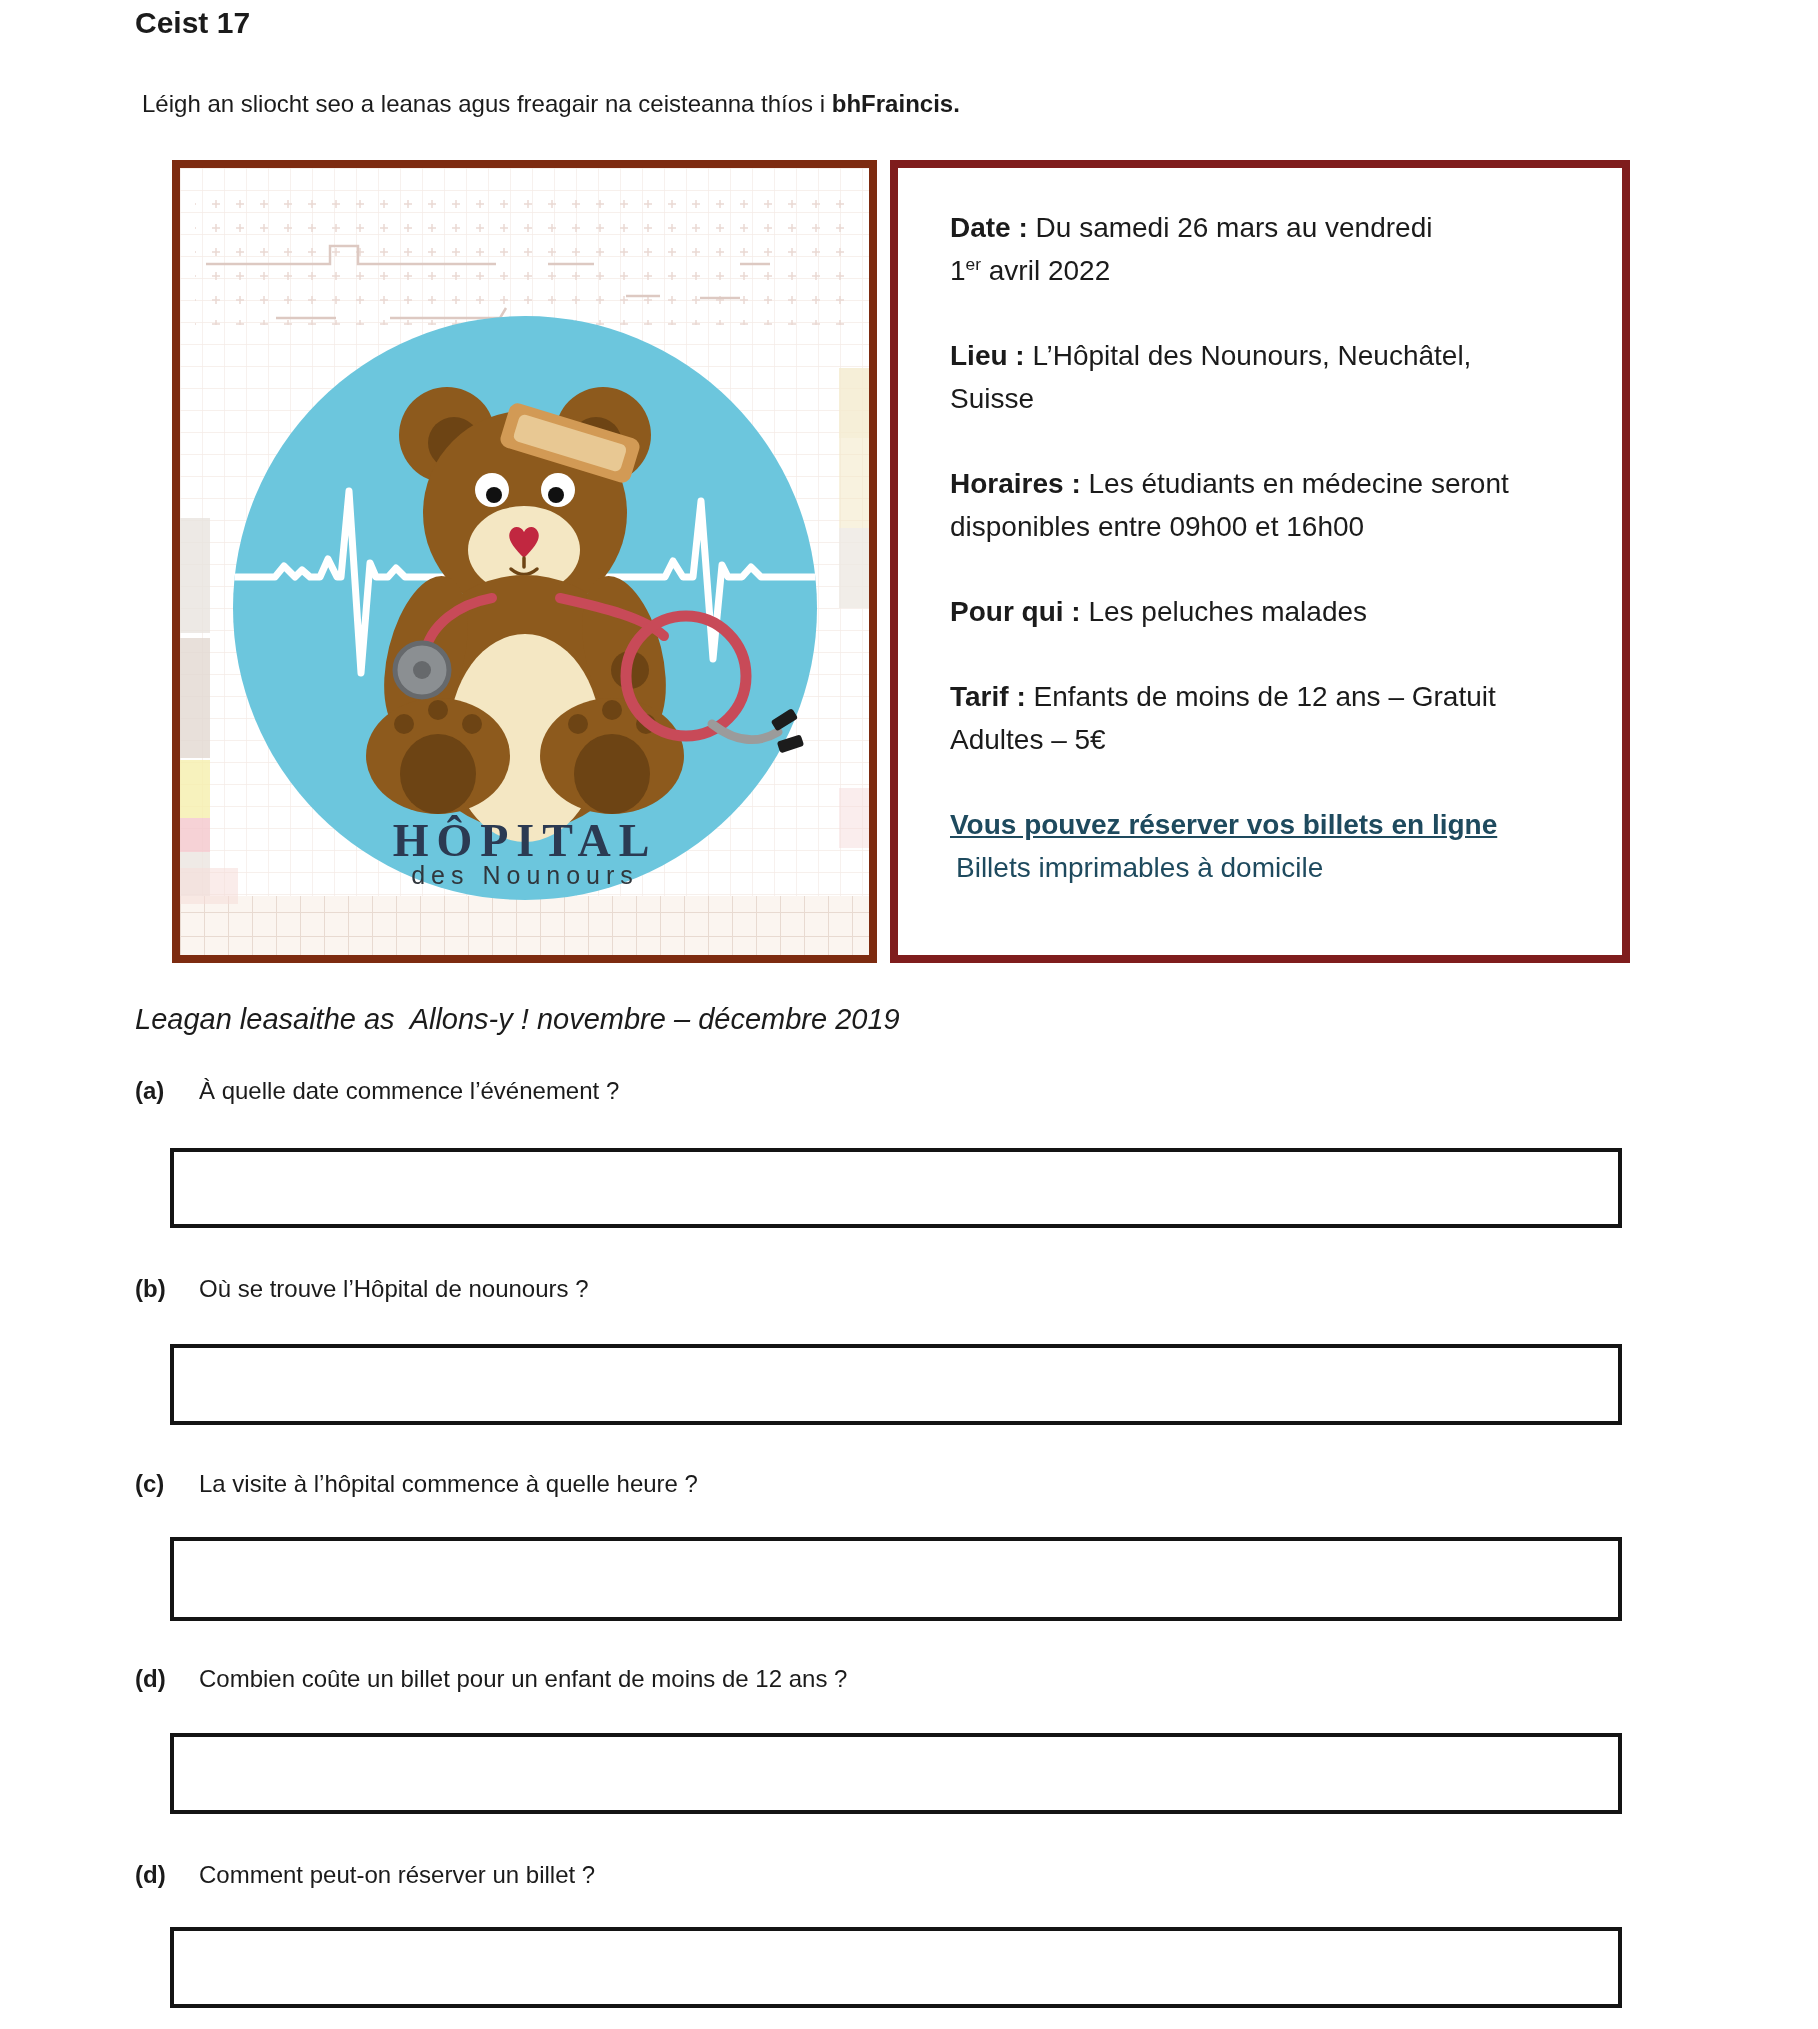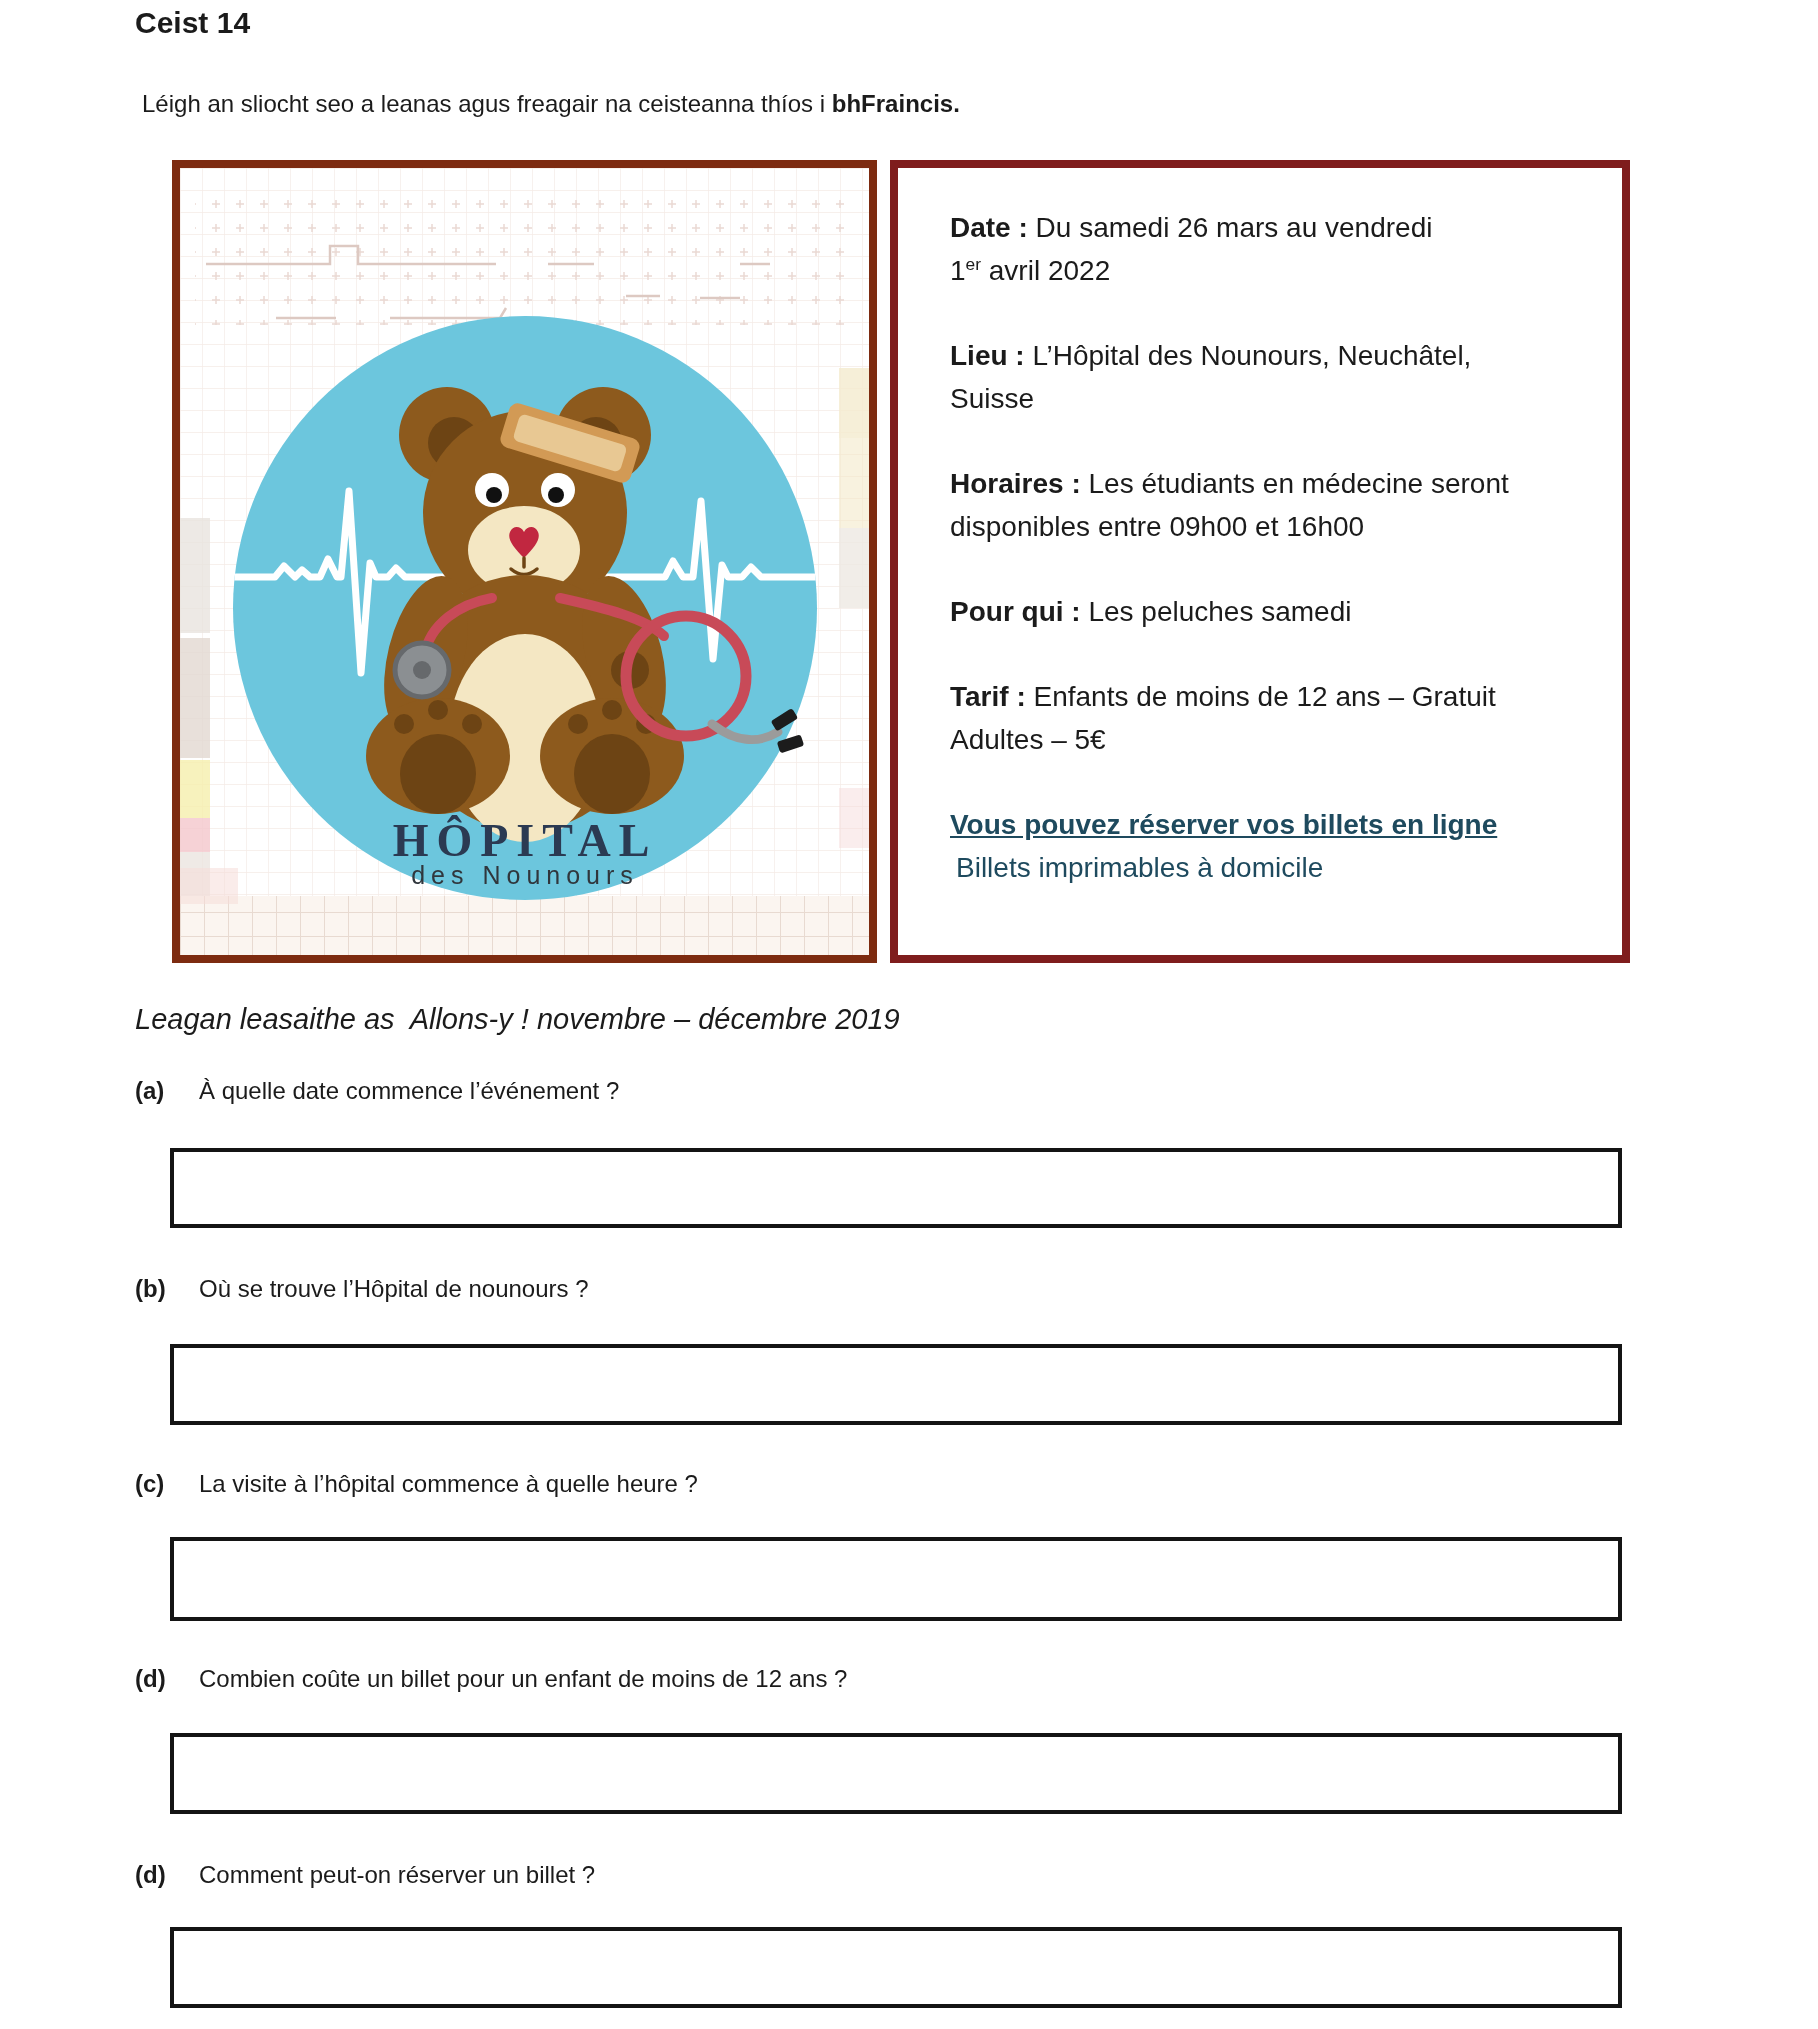--- a/index.html
+++ b/index.html
@@ -43,21 +43,21 @@
   .logo-sub-text{
     font-family:"Liberation Sans",sans-serif;font-size:25px;
     letter-spacing:6px;fill:#30363c;
   }
 </style>
 </head>
 <body>
 
 <div id="page">
 
-  <div class="title">Ceist 14</div>
+  <div class="title">Ceist 17</div>
 
   <div class="instruction"><span>Léigh an sliocht seo a leanas agus freagair na ceisteanna thíos i </span><b>bhFraincis.</b></div>
 
   <div class="poster-left">
     <svg viewBox="0 0 689 787" xmlns="http://www.w3.org/2000/svg">
       <defs>
         <pattern id="grid" width="22" height="22" patternUnits="userSpaceOnUse">
           <path d="M22 0H0V22" fill="none" stroke="#f3e8e2" stroke-width="1.4"></path>
         </pattern>
         <pattern id="grid2" width="24" height="24" patternUnits="userSpaceOnUse">
@@ -156,21 +156,21 @@
     </svg>
   </div>
 
   <div class="poster-right">
     <p><b class="lbl">Date :</b> <span>Du samedi 26 mars au vendredi</span><br><span>1</span><sup>er</sup><span> avril 2022</span></p>
 
     <p><b class="lbl">Lieu :</b> <span>L’Hôpital des Nounours, Neuchâtel,</span><br><span>Suisse</span></p>
 
     <p><b class="lbl">Horaires :</b> <span>Les étudiants en médecine seront</span><br><span>disponibles entre 09h00 et 16h00</span></p>
 
-    <p><b class="lbl">Pour qui :</b> <span>Les peluches samedi</span></p>
+    <p><b class="lbl">Pour qui :</b> <span>Les peluches malades</span></p>
 
     <p><b class="lbl">Tarif :</b> <span>Enfants de moins de 12 ans – Gratuit</span><br><span>Adultes – 5€</span></p>
 
     <p><span class="link-line">Vous pouvez réserver vos billets en ligne</span><br><span class="link-sub">Billets imprimables à domicile</span></p>
   </div>
 
   <div class="caption">Leagan leasaithe as  Allons-y ! novembre – décembre 2019</div>
 
   <div class="question q1"><b class="qlabel">(a)</b><span>À quelle date commence l’événement ?</span></div>
   <div class="answer-box b1"></div>

